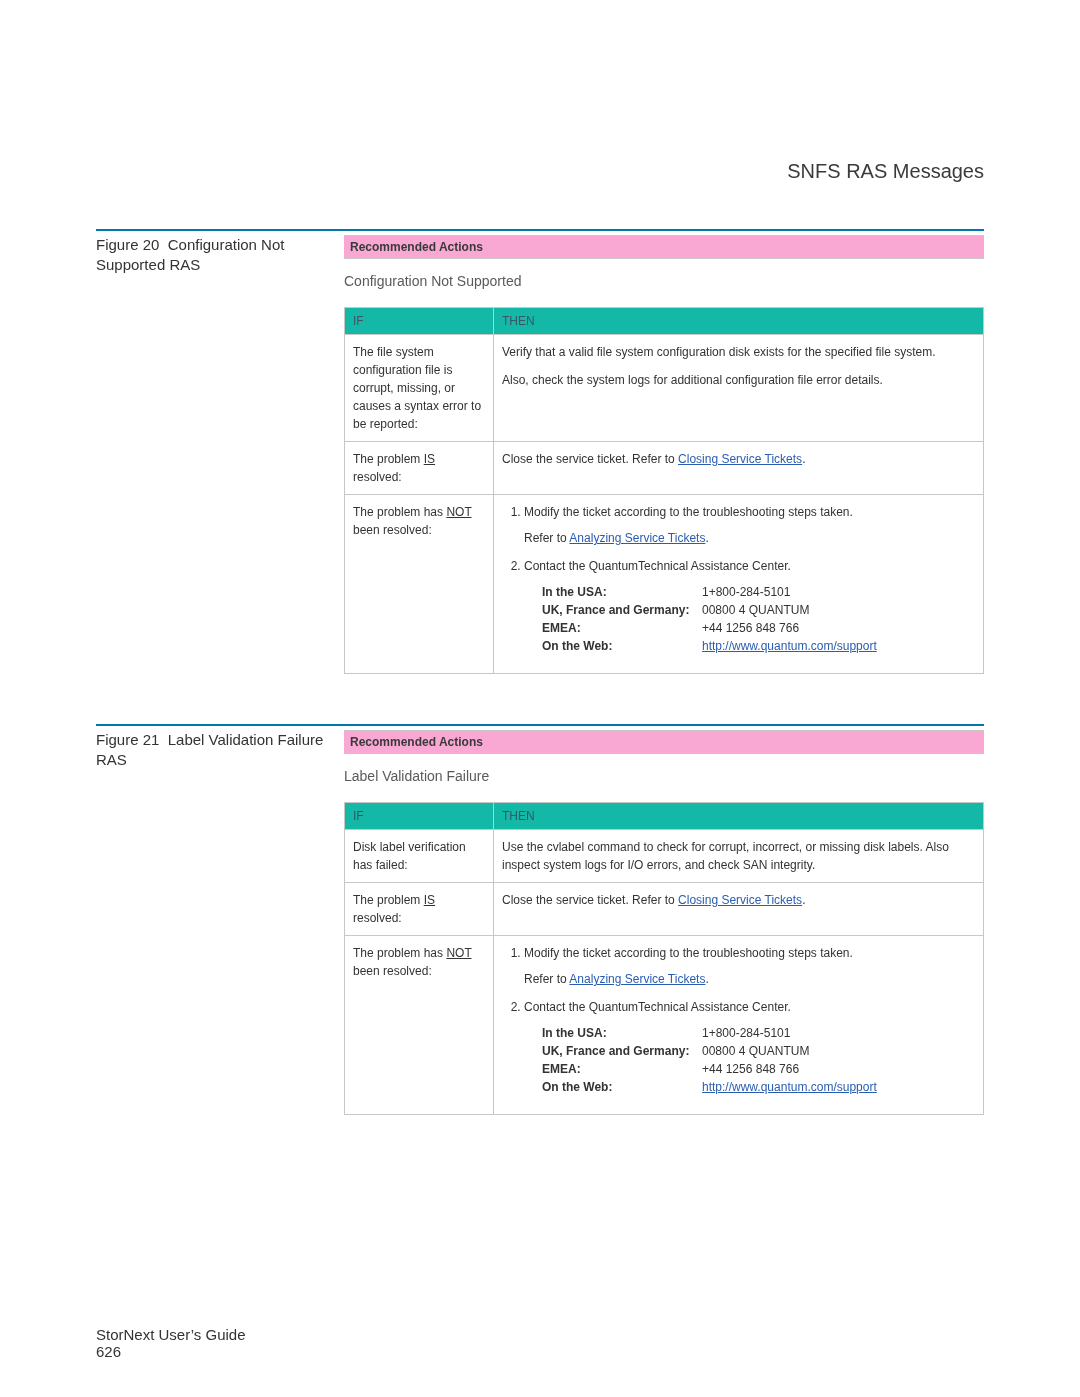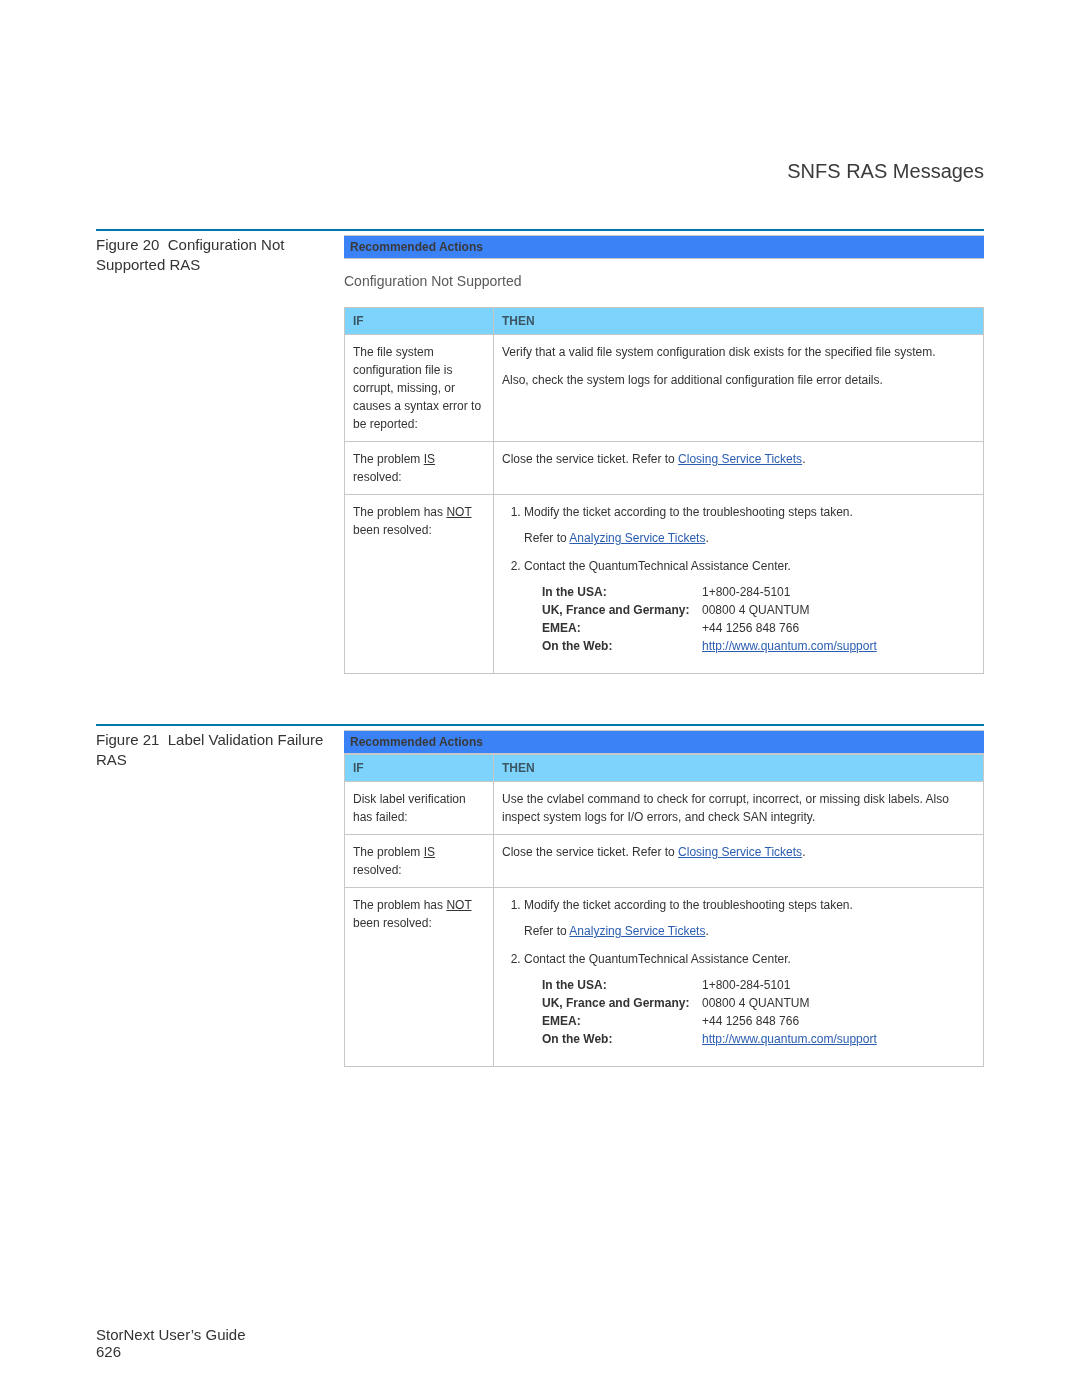--- a/index.html
+++ b/index.html
@@ -36,21 +36,21 @@
     flex-shrink: 0;
     font-size: 15px;
     color: #333;
     line-height: 1.35;
     padding-right: 18px;
   }
   .figure-content {
     flex: 1;
   }
   .recommended-bar {
-    background: #3b82f6;
+    background: #f9a8d4;
     color: #3a3a3a;
     font-size: 12px;
     font-weight: bold;
     padding: 4px 6px;
     border-top: 1px solid #c8c8c8;
     border-bottom: 1px solid #c8c8c8;
   }
   .panel-title {
     font-size: 14px;
     color: #5a5a5a;
@@ -58,24 +58,24 @@
     font-weight: normal;
   }
   table.ras {
     border-collapse: collapse;
     width: 100%;
     font-size: 12px;
     color: #333;
   }
   table.ras th {
     text-align: left;
-    background: #7dd3fc;
+    background: #14b8a6;
     border: 1px solid #c6c8c6;
     padding: 6px 8px;
-    font-weight: bold;
+    font-weight: normal;
     color: #3b5663;
     font-size: 12px;
   }
   table.ras td {
     border: 1px solid #c6c8c6;
     padding: 8px 8px;
     vertical-align: top;
     line-height: 1.5;
   }
   .col-if { width: 132px; }
@@ -191,20 +191,21 @@
     </div>
   </div>
 
   <hr class="blue-rule">
   <div class="figure-block">
     <div class="figure-caption">
       <span>Figure 21</span>&nbsp;&nbsp;<span>Label Validation Failure RAS</span>
     </div>
     <div class="figure-content">
       <div class="recommended-bar">Recommended Actions</div>
+      <div class="panel-title">Label Validation Failure</div>
 
       <table class="ras">
         <tbody>
             <tr>
           <th class="col-if">IF</th>
           <th>THEN</th>
         </tr>
         <tr>
           <td>Disk label verification has failed:</td>
           <td>

